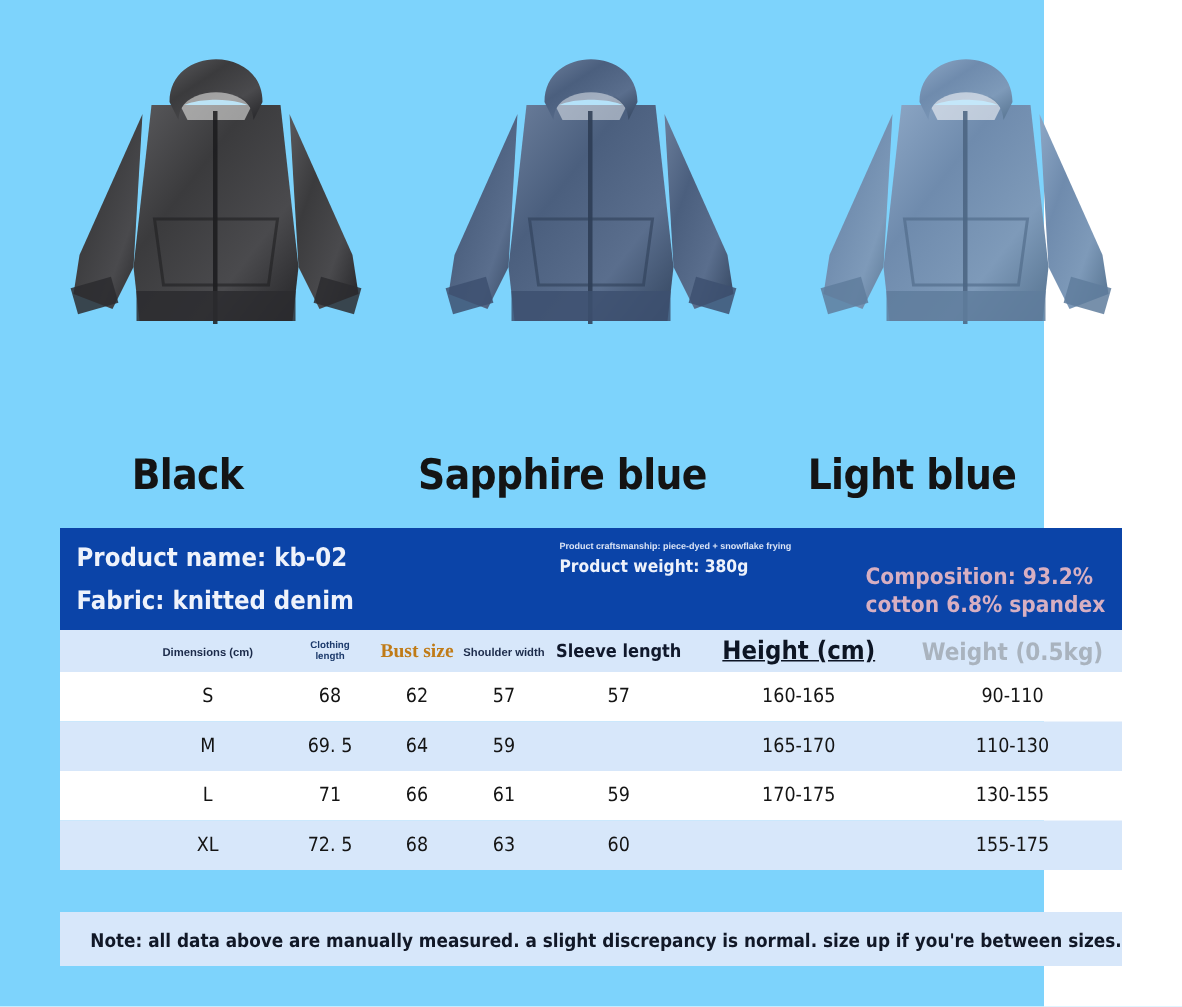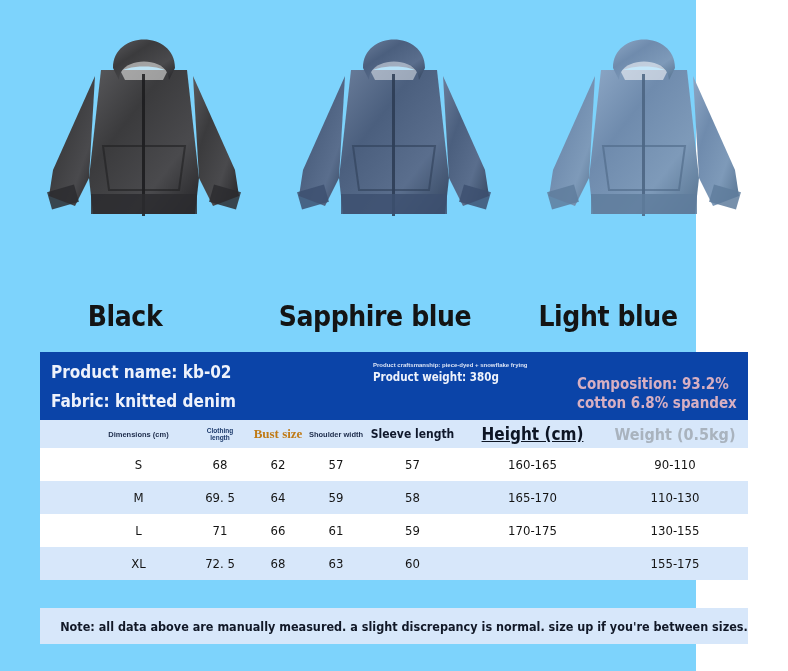--- a/index.html
+++ b/index.html
@@ -261,21 +261,20 @@
       <div class="cell c4 val">57</div>
       <div class="cell c5 val wide">160-165</div>
       <div class="cell c6 val wide">90-110</div>
     </div>
 
     <div class="trow even">
       <div class="cell c0 val">M</div>
       <div class="cell c1 val">69. 5</div>
       <div class="cell c2 val">64</div>
       <div class="cell c3 val">59</div>
-      <div class="cell c4 val">58</div>
       <div class="cell c5 val wide">165-170</div>
       <div class="cell c6 val wide">110-130</div>
     </div>
 
     <div class="trow odd">
       <div class="cell c0 val">L</div>
       <div class="cell c1 val">71</div>
       <div class="cell c2 val">66</div>
       <div class="cell c3 val">61</div>
       <div class="cell c4 val">59</div>

